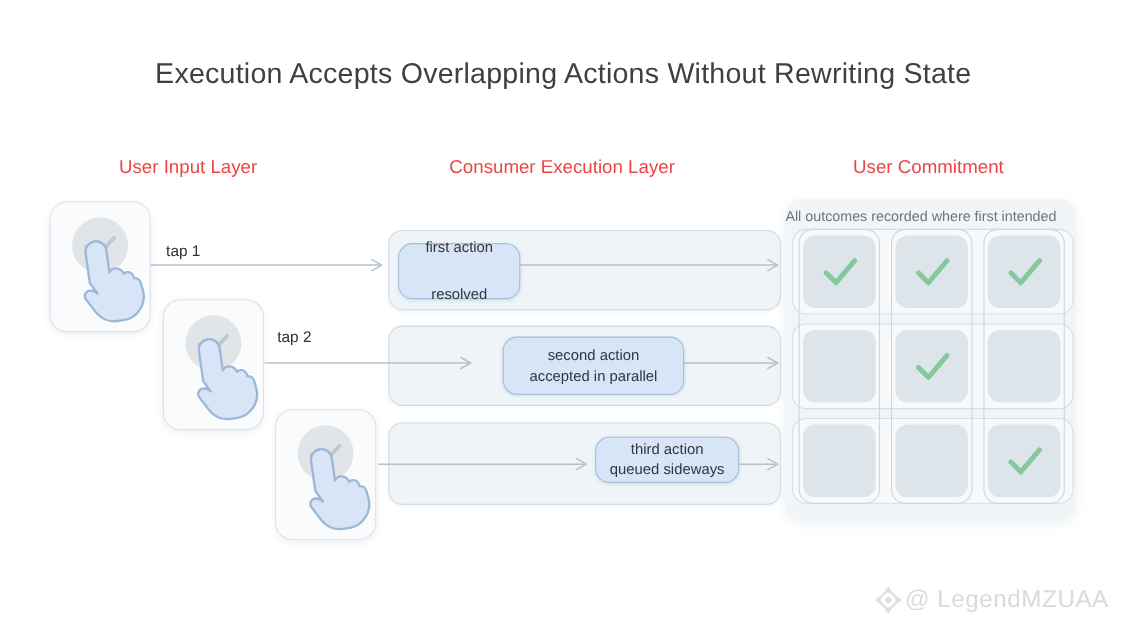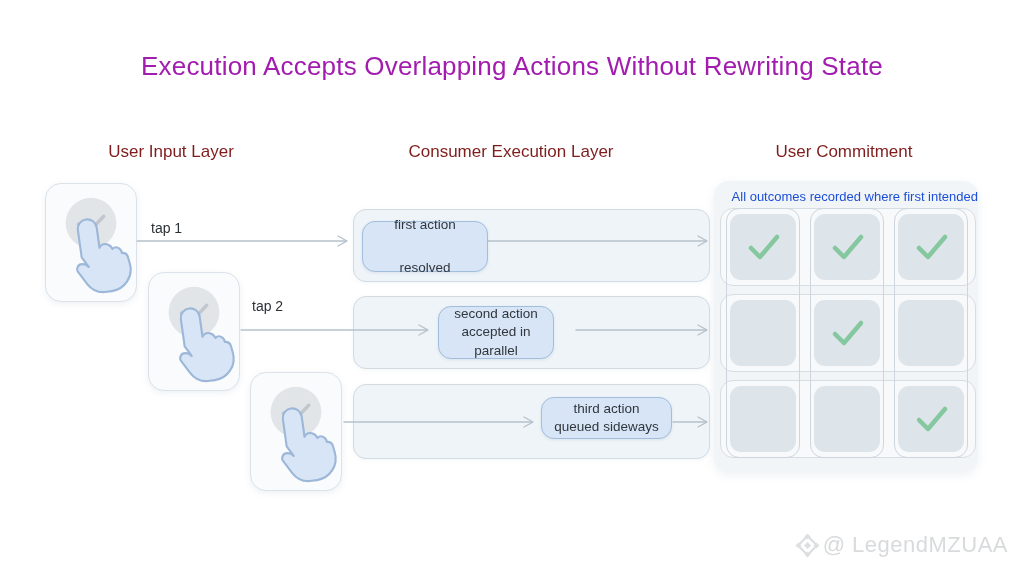--- a/index.html
+++ b/index.html
@@ -5,26 +5,26 @@
   * { margin:0; padding:0; box-sizing:border-box; }
   html,body { background:#ffffff; }
   body {
     width:1024px; height:572px; position:relative; overflow:hidden;
     font-family:"Liberation Sans","DejaVu Sans",sans-serif;
   }
   .stage { position:absolute; inset:0; }
 
   .title {
     position:absolute; left:0; right:0; top:51px;
-    text-align:center; font-size:26px; font-weight:500; color:#a21caf;
+    text-align:center; font-size:26px; font-weight:500; color:#404040;
     letter-spacing:.2px;
   }
 
   .col-header {
-    position:absolute; top:142px; font-size:17px; color:#7f1d1d;
+    position:absolute; top:142px; font-size:17px; color:#ef4444;
     text-align:center; transform:translateX(-50%); white-space:nowrap;
   }
   .col-header.h1 { left:171px; }
   .col-header.h2 { left:511px; }
   .col-header.h3 { left:844px; }
 
   
   .tap-card {
     position:absolute; width:92px; height:119px;
     background:#fafbfd; border:1px solid #dbe2e9; border-radius:16px;
@@ -59,33 +59,33 @@
   .lane.l2 { top:296px; height:73px; }
   .lane.l3 { top:384px; height:75px; }
 
   .action-box {
     position:absolute; z-index:5;
     background:#d8e5f6; border:1px solid #a2bedd; border-radius:13px;
     display:flex; flex-direction:column; align-items:center; justify-content:center;
     font-size:13.5px; color:#30363c; line-height:1.35; text-align:center;
     box-shadow:0 1px 3px rgba(120,145,170,.18);
   }
-  .action-box.b1 { left:362px; top:221px; width:126px; height:51px;gap:24px; }
-  .action-box.b2 { left:438px; top:306px; width:116px; height:53px; }
+  .action-box.b1 { left:362px; top:221px; width:111px; height:51px;gap:24px; }
+  .action-box.b2 { left:457px; top:306px; width:165px; height:53px; }
   .action-box.b3 { left:541px; top:397px; width:131px; height:42px; }
 
   
   .state-panel {
     position:absolute; left:714px; top:181px; width:264px; height:291px;
     background:#f2f5f7; border-radius:15px;
     box-shadow:0 3px 10px rgba(140,160,175,.16); z-index:1;
   }
   .state-caption {
-    position:absolute; left:0; right:0; top:8px; text-align:right;
-    font-size:13px; color:#1d4ed8; white-space:nowrap;
+    position:absolute; left:0; right:0; top:8px; text-align:left;
+    font-size:13px; color:#737373; white-space:nowrap;
   }
   .row-band {
     position:absolute; left:6px; width:256px; height:78px;
     background:rgba(255,255,255,.45); border:1px solid #d6dee4; border-radius:13px;
   }
   .row-band.r1 { top:27px; }
   .row-band.r2 { top:113px; }
   .row-band.r3 { top:199px; }
   .col-track {
     position:absolute; top:27px; height:250px; width:74px;

